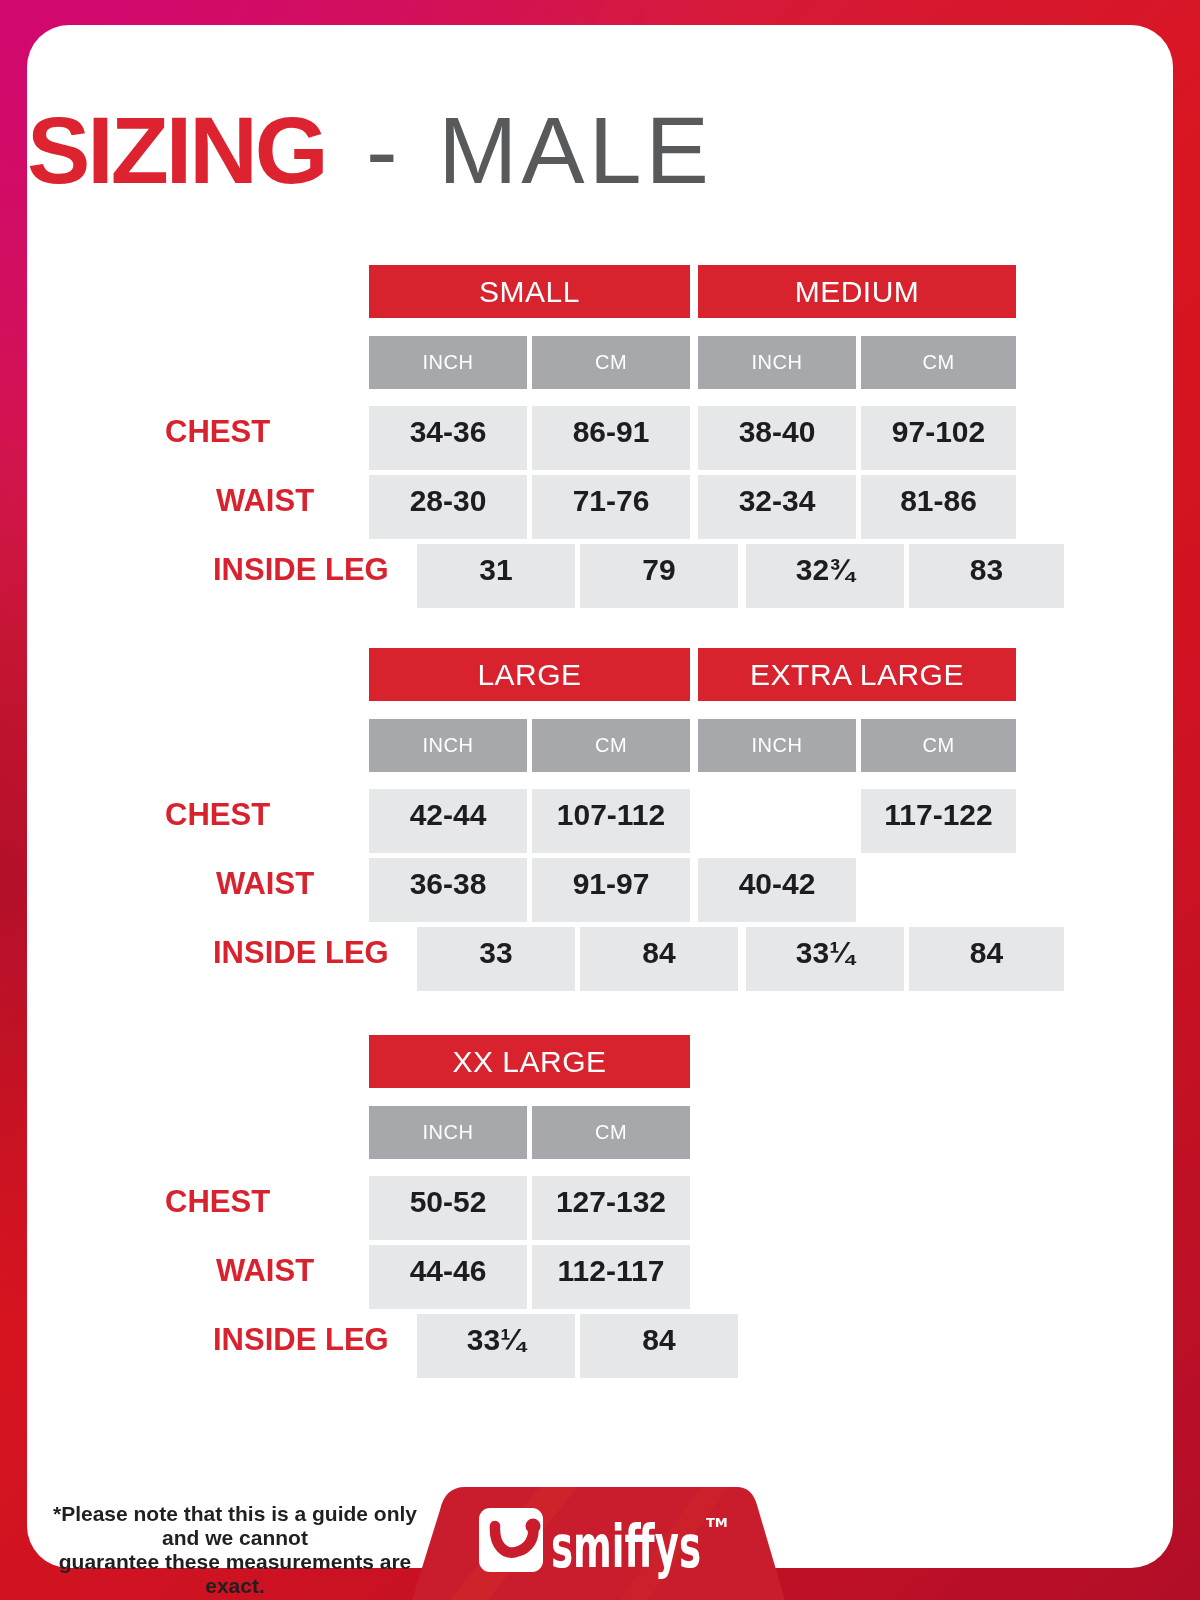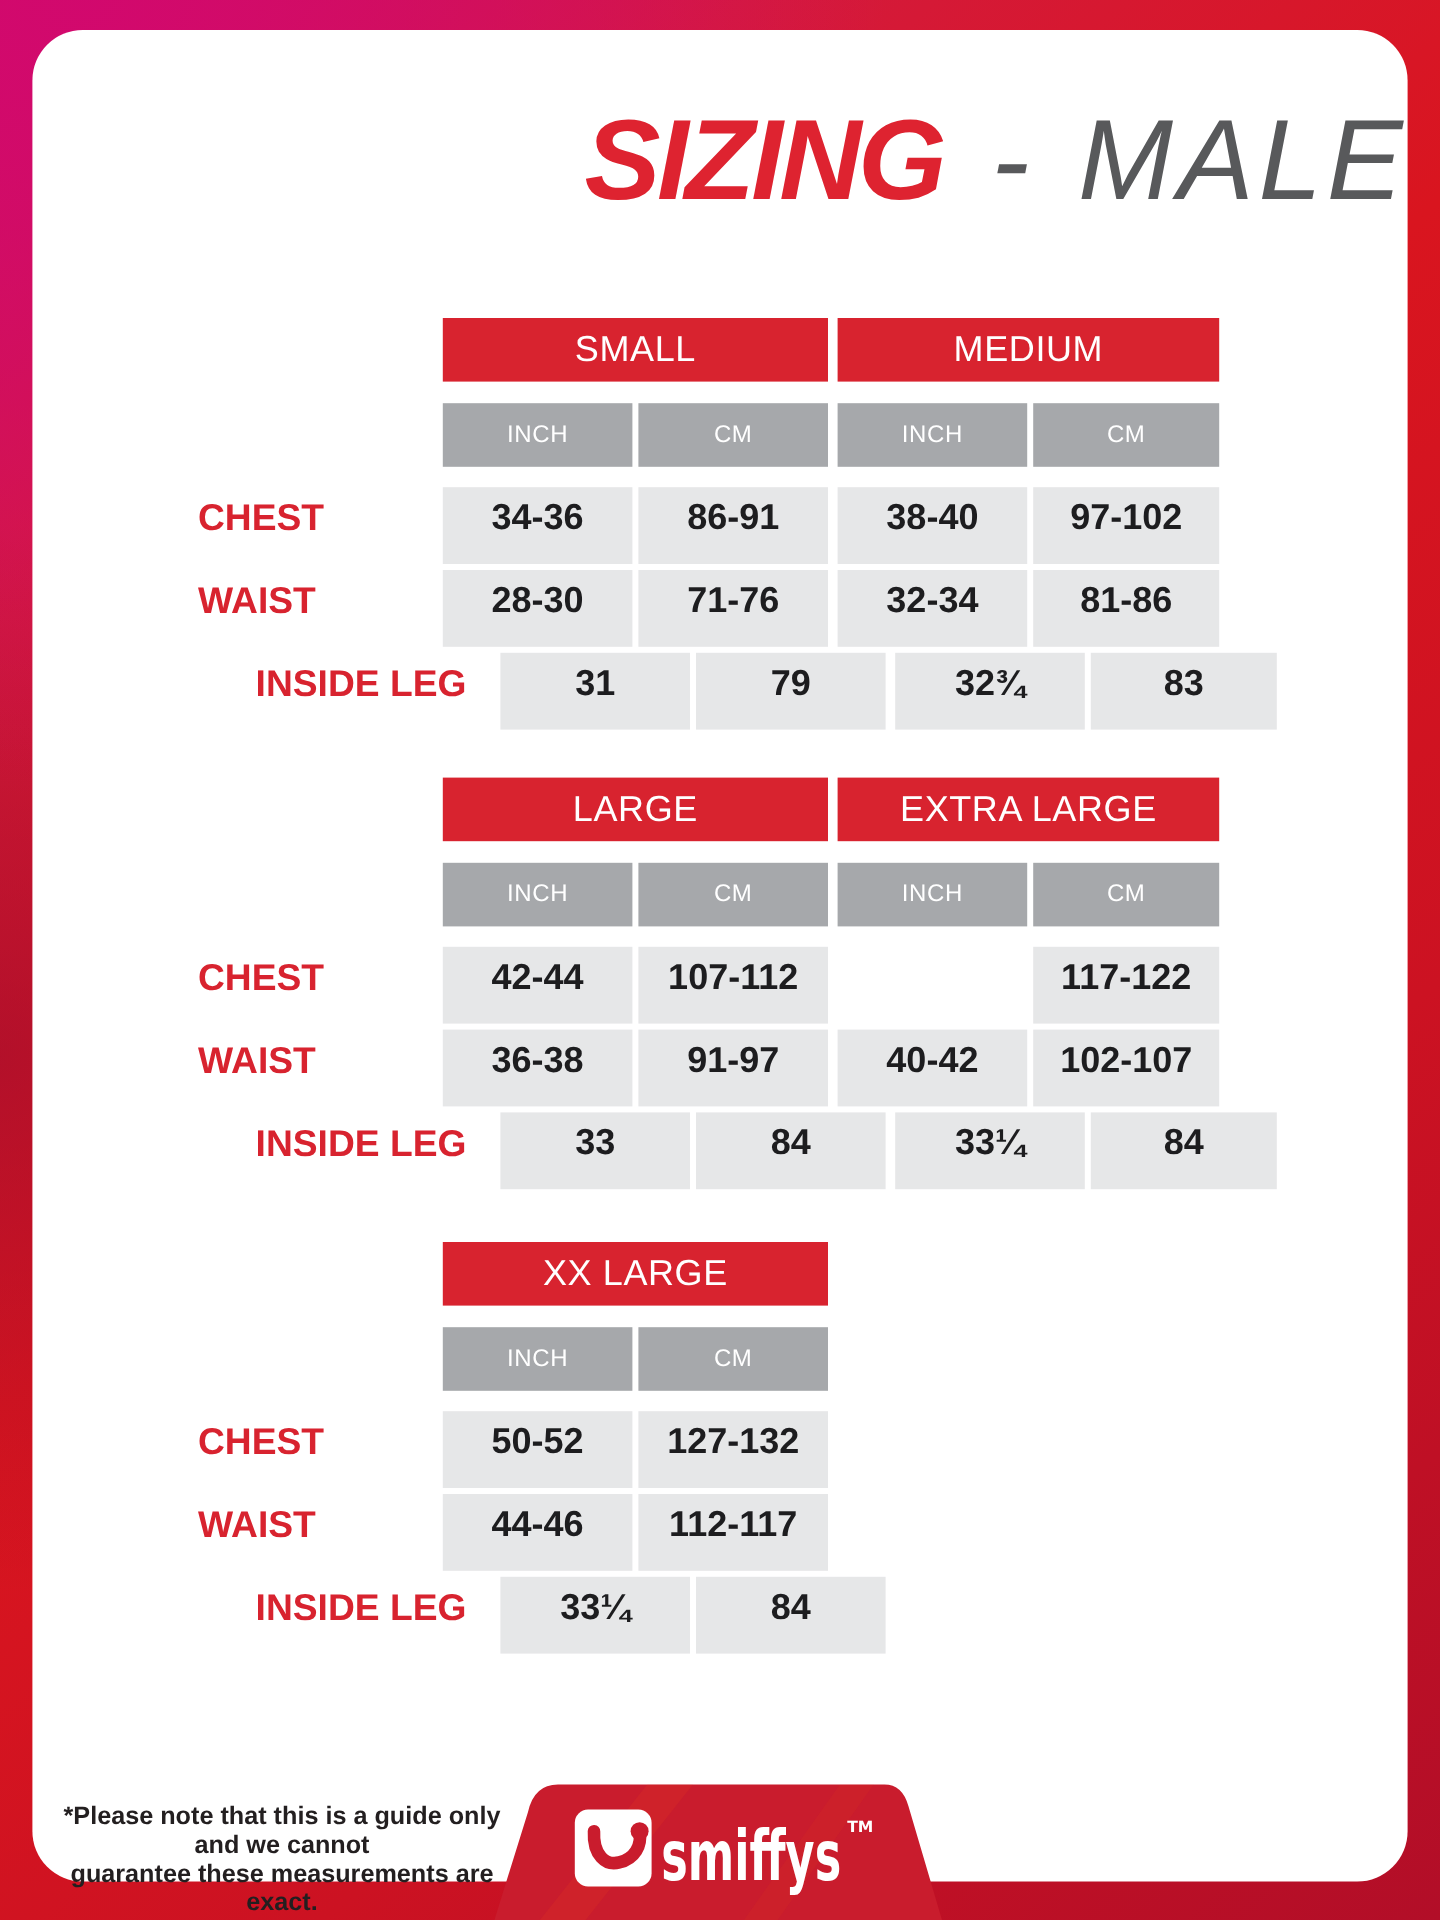--- a/index.html
+++ b/index.html
@@ -15,25 +15,24 @@
   }
   .card{
     position:absolute;
     left:27px;top:25px;width:1146px;height:1543px;
     background:#ffffff;
     border-radius:42px;
   }
   
   .title{
     position:absolute;
-    left:27px;top:84px;width:1146px;
-    text-align:right;
+    left:27px;top:100px;width:1146px;
+    text-align:left;
     font-size:95px;line-height:100px;
     white-space:nowrap;
-    font-style:italic;
   }
   .t-red{color:#de2330;font-weight:700;letter-spacing:-3px;}
   .t-sep{color:#58595b;font-weight:400;margin:0 14px;}
   .t-gray{color:#58595b;font-weight:400;letter-spacing:4px;}
   
   .tbl{position:absolute;left:165px;width:854px;height:331px;}
   .tbl > div{position:absolute;box-sizing:border-box;}
   .bar{
     text-align:center;color:#ffffff;font-weight:400;
     height:53px;line-height:53px;font-size:30px;letter-spacing:.5px;
@@ -53,21 +52,21 @@
   .g1{left:204px;width:321px;}
   .g2{left:533px;width:318px;}
   .c1{left:204px;width:158px;}
   .c2{left:367px;width:158px;}
   .c3{left:533px;width:158px;}
   .c4{left:696px;width:155px;}
   
   .r0{top:0;}
   .r1{top:71px;}
   .d1{top:141px;}
-  .d2{top:210px;}
+  .d2{top:210px;text-align:center;}
   .d3{top:279px;margin-left:48px;}
   .tbl1{top:265px;}
   .tbl2{top:648px;}
   .tbl3{top:1035px;}
   
   .footnote{
     position:absolute;left:52px;top:1502px;width:366px;
     text-align:center;color:#231f20;
     font-size:21px;line-height:24px;font-weight:700;
   }
@@ -125,21 +124,20 @@
 
     <div class="rowlabel d1">CHEST</div>
     <div class="cell c1 d1">42-44</div>
     <div class="cell c2 d1">107-112</div>
     <div class="cell c4 d1">117-122</div>
 
     <div class="rowlabel d2">WAIST</div>
     <div class="cell c1 d2">36-38</div>
     <div class="cell c2 d2">91-97</div>
     <div class="cell c3 d2">40-42</div>
-    <div class="cell c4 d2">102-107</div>
 
     <div class="rowlabel d3">INSIDE LEG</div>
     <div class="cell c1 d3">33</div>
     <div class="cell c2 d3">84</div>
     <div class="cell c3 d3">33¼</div>
     <div class="cell c4 d3">84</div>
   </div>
 
   <div class="tbl tbl3">
     <div class="bar size g1 r0">XX LARGE</div>

